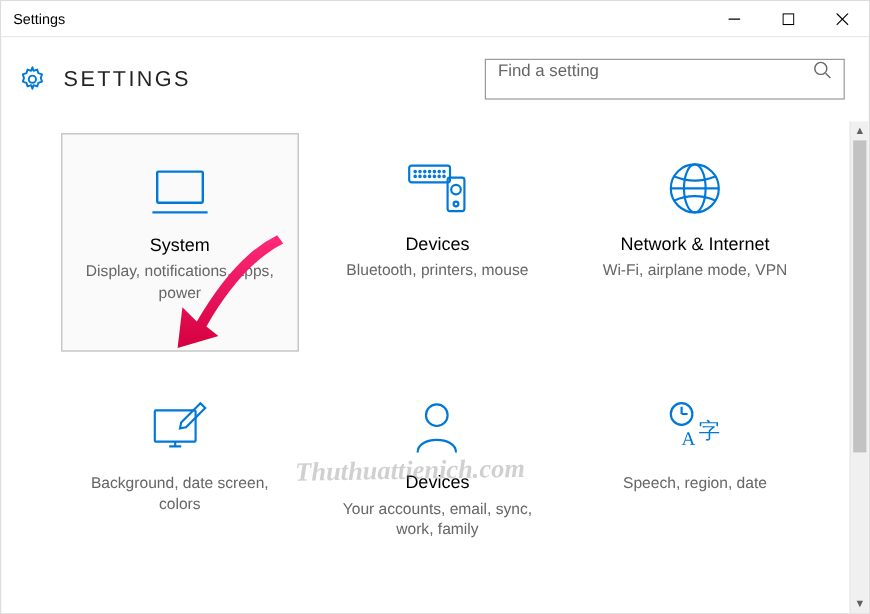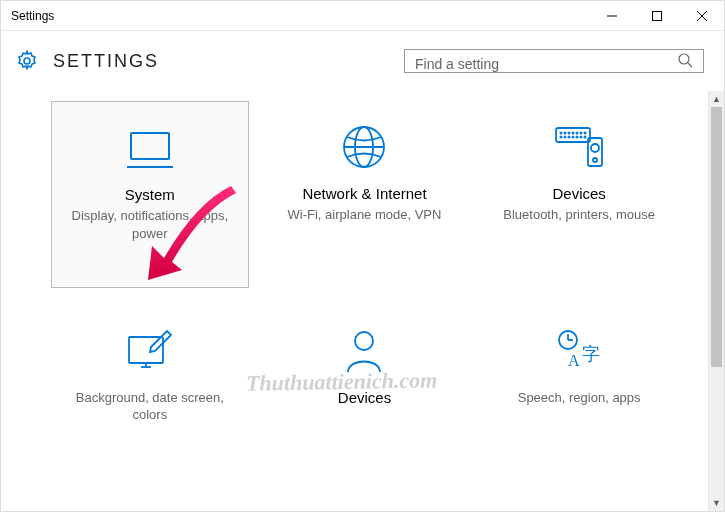--- a/index.html
+++ b/index.html
@@ -55,24 +55,24 @@
   .gear { color: #0078d7; display: flex; align-items: center; }
   .header-title {
     font-size: 18px;
     font-weight: 400;
     letter-spacing: 2px;
     color: #222;
     flex: 1;
   }
   .search-wrap {
     width: 300px;
-    height: 24px;
+    height: 34px;
     border: 1px solid #999;
     display: flex;
-    align-items: flex-end;
+    align-items: flex-start;
     padding: 0 10px;
     background: #fff;
   }
   .search-input {
     flex: 1;
     border: none;
     outline: none;
     font-size: 14px;
     color: #333;
     background: transparent;
@@ -223,34 +223,20 @@
 
       <div class="tile selected">
         <div class="tile-icon">
           <svg width="50" height="42" viewBox="0 0 50 42" fill="none" stroke="#0078d7" stroke-width="2">
             <rect x="6" y="6" width="38" height="26" rx="1"></rect>
             <line x1="2" y1="40" x2="48" y2="40"></line>
           </svg>
         </div>
         <div class="tile-title">System</div>
         <div class="tile-sub">Display, notifications, apps, power</div>
-      </div>
-
-      <div class="tile">
-        <div class="tile-icon">
-          <svg width="46" height="46" viewBox="0 0 46 46" fill="none" stroke="#0078d7" stroke-width="1.8">
-            <circle cx="23" cy="23" r="20"></circle>
-            <ellipse cx="23" cy="23" rx="9" ry="20"></ellipse>
-            <line x1="3" y1="23" x2="43" y2="23"></line>
-            <path d="M6 13 Q23 20 40 13"></path>
-            <path d="M6 33 Q23 26 40 33"></path>
-          </svg>
-        </div>
-        <div class="tile-title">Network &amp; Internet</div>
-        <div class="tile-sub">Wi-Fi, airplane mode, VPN</div>
       </div>
 
       <div class="tile">
         <div class="tile-icon">
           <svg width="54" height="46" viewBox="0 0 54 46" fill="none" stroke="#0078d7" stroke-width="1.8">
             <rect x="4" y="4" width="34" height="14" rx="2"></rect>
             <circle cx="9" cy="9" r="0.6" fill="#0078d7"></circle>
               <circle cx="13" cy="9" r="0.6" fill="#0078d7"></circle>
               <circle cx="17" cy="9" r="0.6" fill="#0078d7"></circle>
               <circle cx="21" cy="9" r="0.6" fill="#0078d7"></circle>
@@ -268,51 +254,66 @@
             <circle cx="43" cy="24" r="4"></circle>
             <circle cx="43" cy="36" r="2"></circle>
           </svg>
         </div>
         <div class="tile-title">Devices</div>
         <div class="tile-sub">Bluetooth, printers, mouse</div>
       </div>
 
       <div class="tile">
         <div class="tile-icon">
+          <svg width="46" height="46" viewBox="0 0 46 46" fill="none" stroke="#0078d7" stroke-width="1.8">
+            <circle cx="23" cy="23" r="20"></circle>
+            <ellipse cx="23" cy="23" rx="9" ry="20"></ellipse>
+            <line x1="3" y1="23" x2="43" y2="23"></line>
+            <path d="M6 13 Q23 20 40 13"></path>
+            <path d="M6 33 Q23 26 40 33"></path>
+          </svg>
+        </div>
+        <div class="tile-title">Network &amp; Internet</div>
+        <div class="tile-sub">Wi-Fi, airplane mode, VPN</div>
+      </div>
+
+      <div class="tile">
+        <div class="tile-icon">
           <svg width="50" height="44" viewBox="0 0 50 44" fill="none" stroke="#0078d7" stroke-width="1.8">
             <rect x="4" y="8" width="34" height="26" rx="1"></rect>
             <line x1="16" y1="38" x2="26" y2="38"></line>
             <line x1="21" y1="34" x2="21" y2="38"></line>
             <path d="M26 18 L42 2 L46 6 L30 22 L25 23 Z"></path>
           </svg>
         </div>
         <div class="tile-sub">Background, date screen, colors</div>
       </div>
 
       <div class="tile">
         <div class="tile-icon">
           <svg width="42" height="46" viewBox="0 0 42 46" fill="none" stroke="#0078d7" stroke-width="1.8">
             <circle cx="21" cy="13" r="9"></circle>
             <path d="M5 44 C5 30 37 30 37 44"></path>
           </svg>
         </div>
         <div class="tile-title">Devices</div>
+        <div class="tile-sub">Your accounts, email, sync, work, family</div>
       </div>
 
       <div class="tile">
         <div class="tile-icon">
           <svg width="50" height="46" viewBox="0 0 50 46" fill="none" stroke="#0078d7" stroke-width="1.8">
             <circle cx="14" cy="12" r="9"></circle>
             <line x1="14" y1="12" x2="14" y2="6"></line>
             <line x1="14" y1="12" x2="19" y2="12"></line>
             <text x="14" y="38" font-size="16" fill="#0078d7" stroke="none" font-family="Segoe UI">A</text>
             <text x="28" y="32" font-size="18" fill="#0078d7" stroke="none" font-family="sans-serif">字</text>
           </svg>
         </div>
-        <div class="tile-sub">Speech, region, apps</div>
+        <div class="tile-sub">Speech, region, date</div>
       </div>
 
     </div>
 
     <div class="scrollbar">
       <div class="scroll-arrow up">▲</div>
       <div class="scroll-thumb"></div>
       <div class="scroll-arrow down">▼</div>
     </div>
 

